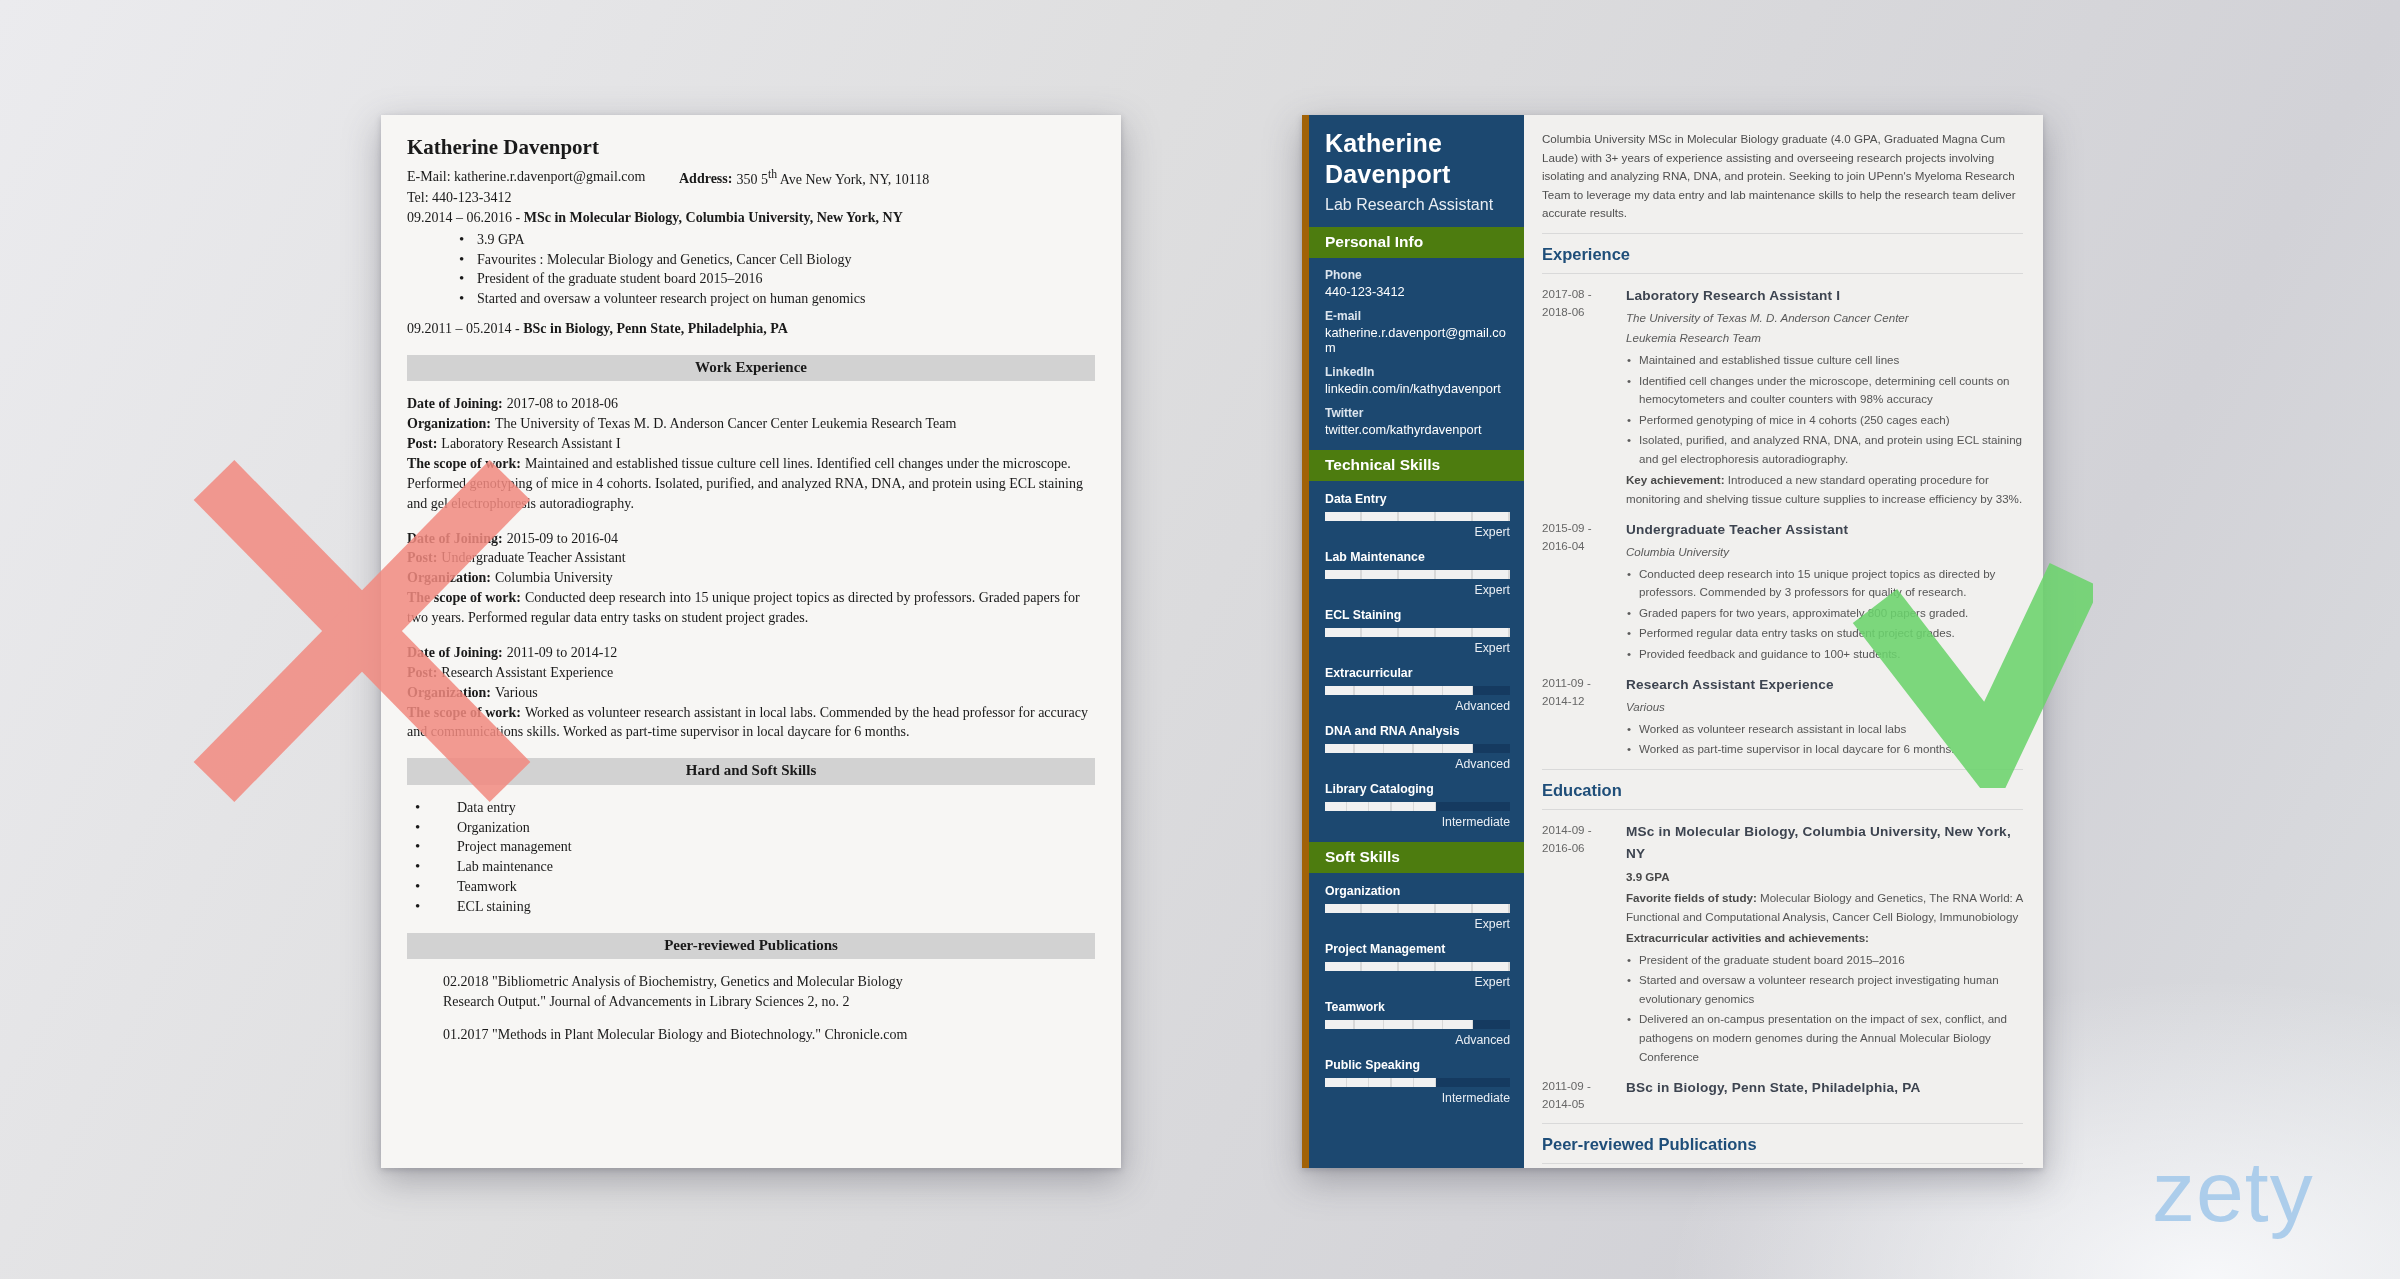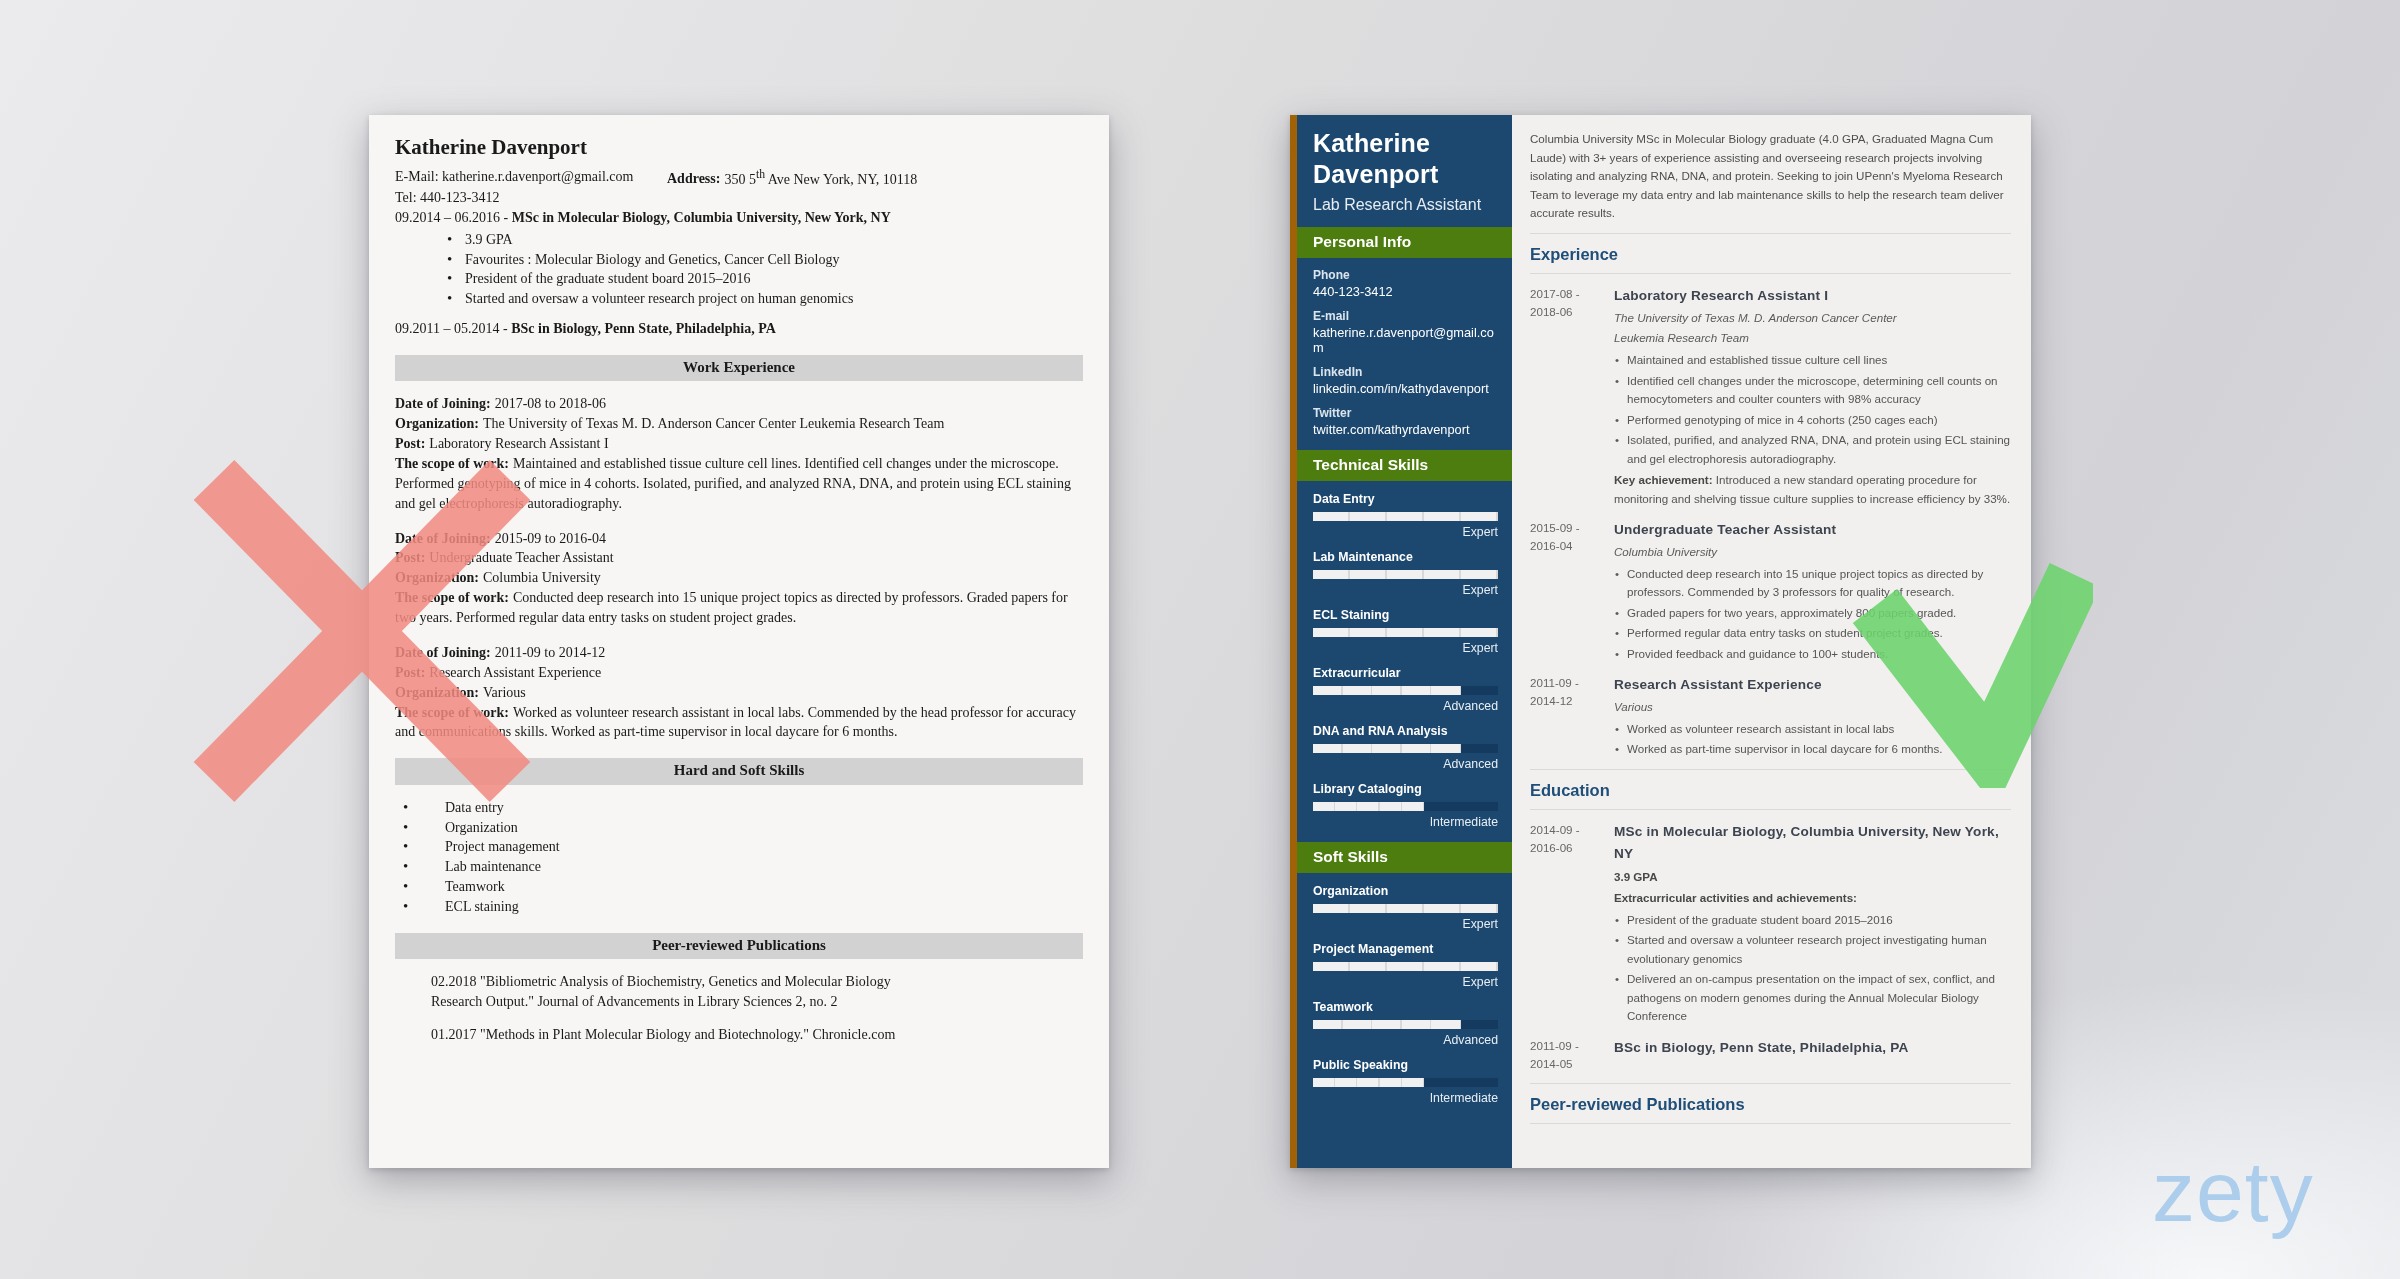--- a/index.html
+++ b/index.html
@@ -10,20 +10,21 @@
       radial-gradient(ellipse 900px 500px at 92% 100%, rgba(250,251,253,0.9), rgba(250,251,253,0) 60%),
       linear-gradient(118deg, #ebebee 0%, #dededf 40%, #d2d2d7 78%, #dcdee1 100%);
     overflow: hidden;
   }
   .stage { position: relative; width: 2400px; height: 1279px; }
 
   
   .paper {
     position: absolute; top: 115px; height: 1053px;
     box-shadow: 0 12px 34px rgba(70,70,85,0.38), 0 2px 6px rgba(70,70,85,0.25);
+    margin-left: 12px;
   }
 
   
   .bad {
     left: 369px; width: 740px;
     background: #f7f6f4;
     font-family: "Liberation Serif", serif;
     color: #1a1a1a;
     font-size: 14px; line-height: 1.42;
     padding: 18px 26px 10px 26px;
@@ -358,20 +359,21 @@
       <div class="rsec-header">Education</div>
 
       <div class="entry">
         <div class="entry-dates">
           <div>2014-09 -</div>
           <div>2016-06</div>
         </div>
         <div class="entry-body">
           <div class="entry-title">MSc in Molecular Biology, Columbia University, New York, NY</div>
           <div class="b kv" style="color:#484848">3.9 GPA</div>
+          <div class="kv"><span class="b">Favorite fields of study:</span><span> Molecular Biology and Genetics, The RNA World: A Functional and Computational Analysis, Cancer Cell Biology, Immunobiology</span></div>
           <div class="b kv" style="color:#484848">Extracurricular activities and achievements:</div>
           <ul>
             <li>President of the graduate student board 2015–2016</li>
             <li>Started and oversaw a volunteer research project investigating human evolutionary genomics</li>
             <li>Delivered an on-campus presentation on the impact of sex, conflict, and pathogens on modern genomes during the Annual Molecular Biology Conference</li>
           </ul>
         </div>
       </div>
 
       <div class="entry">

